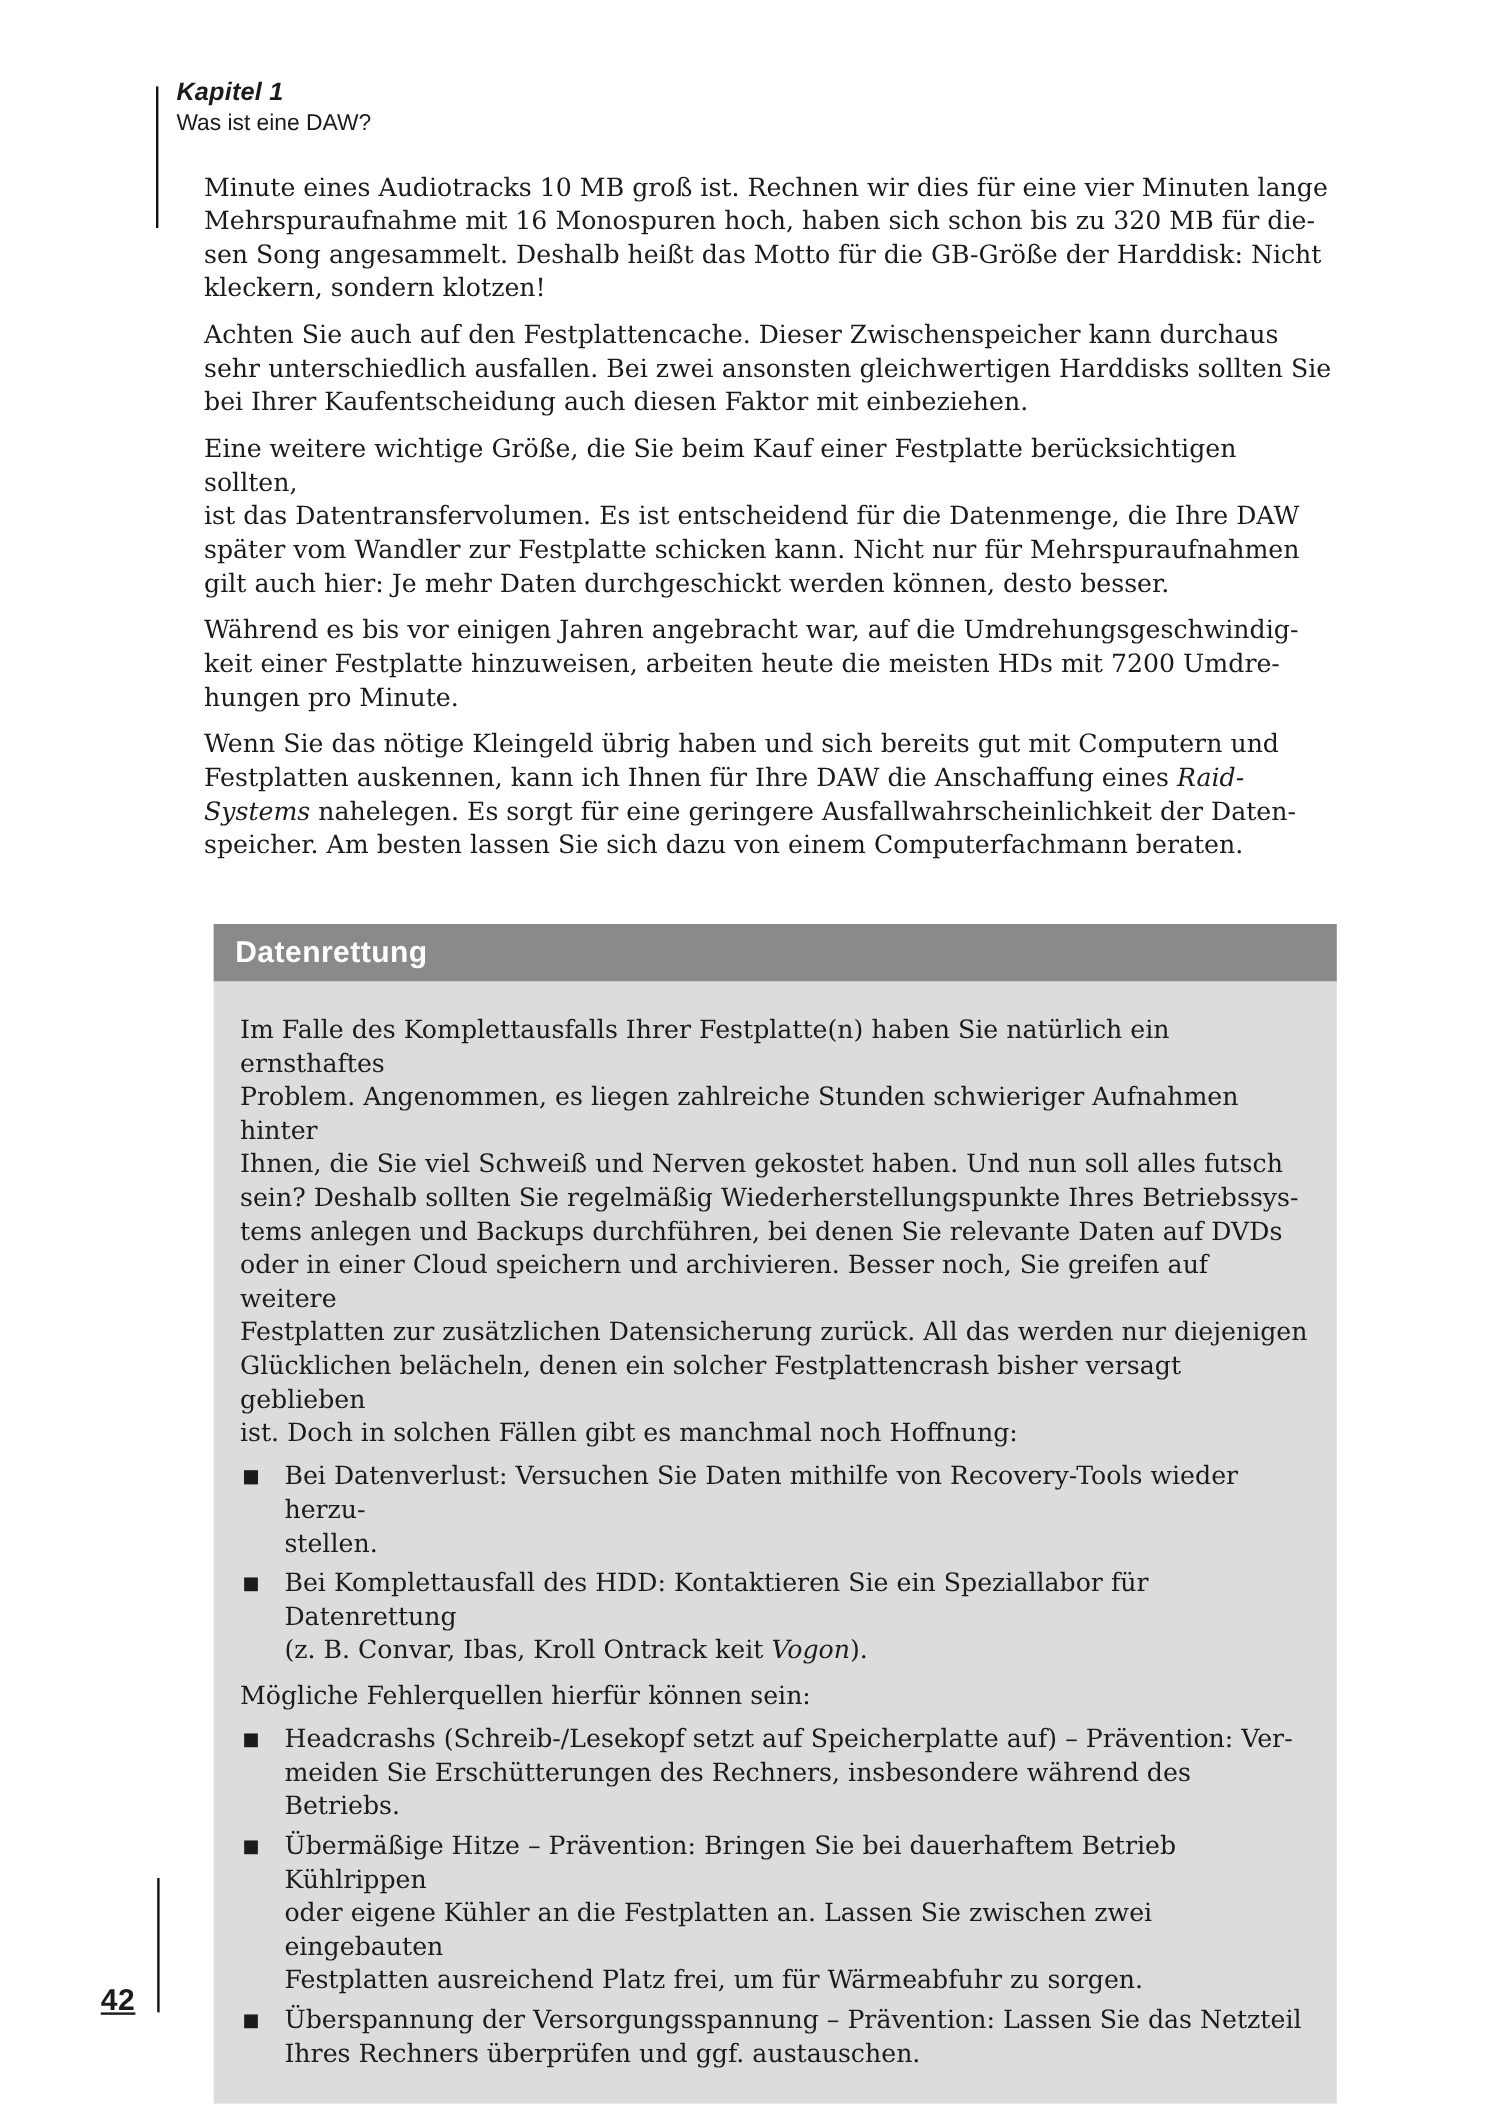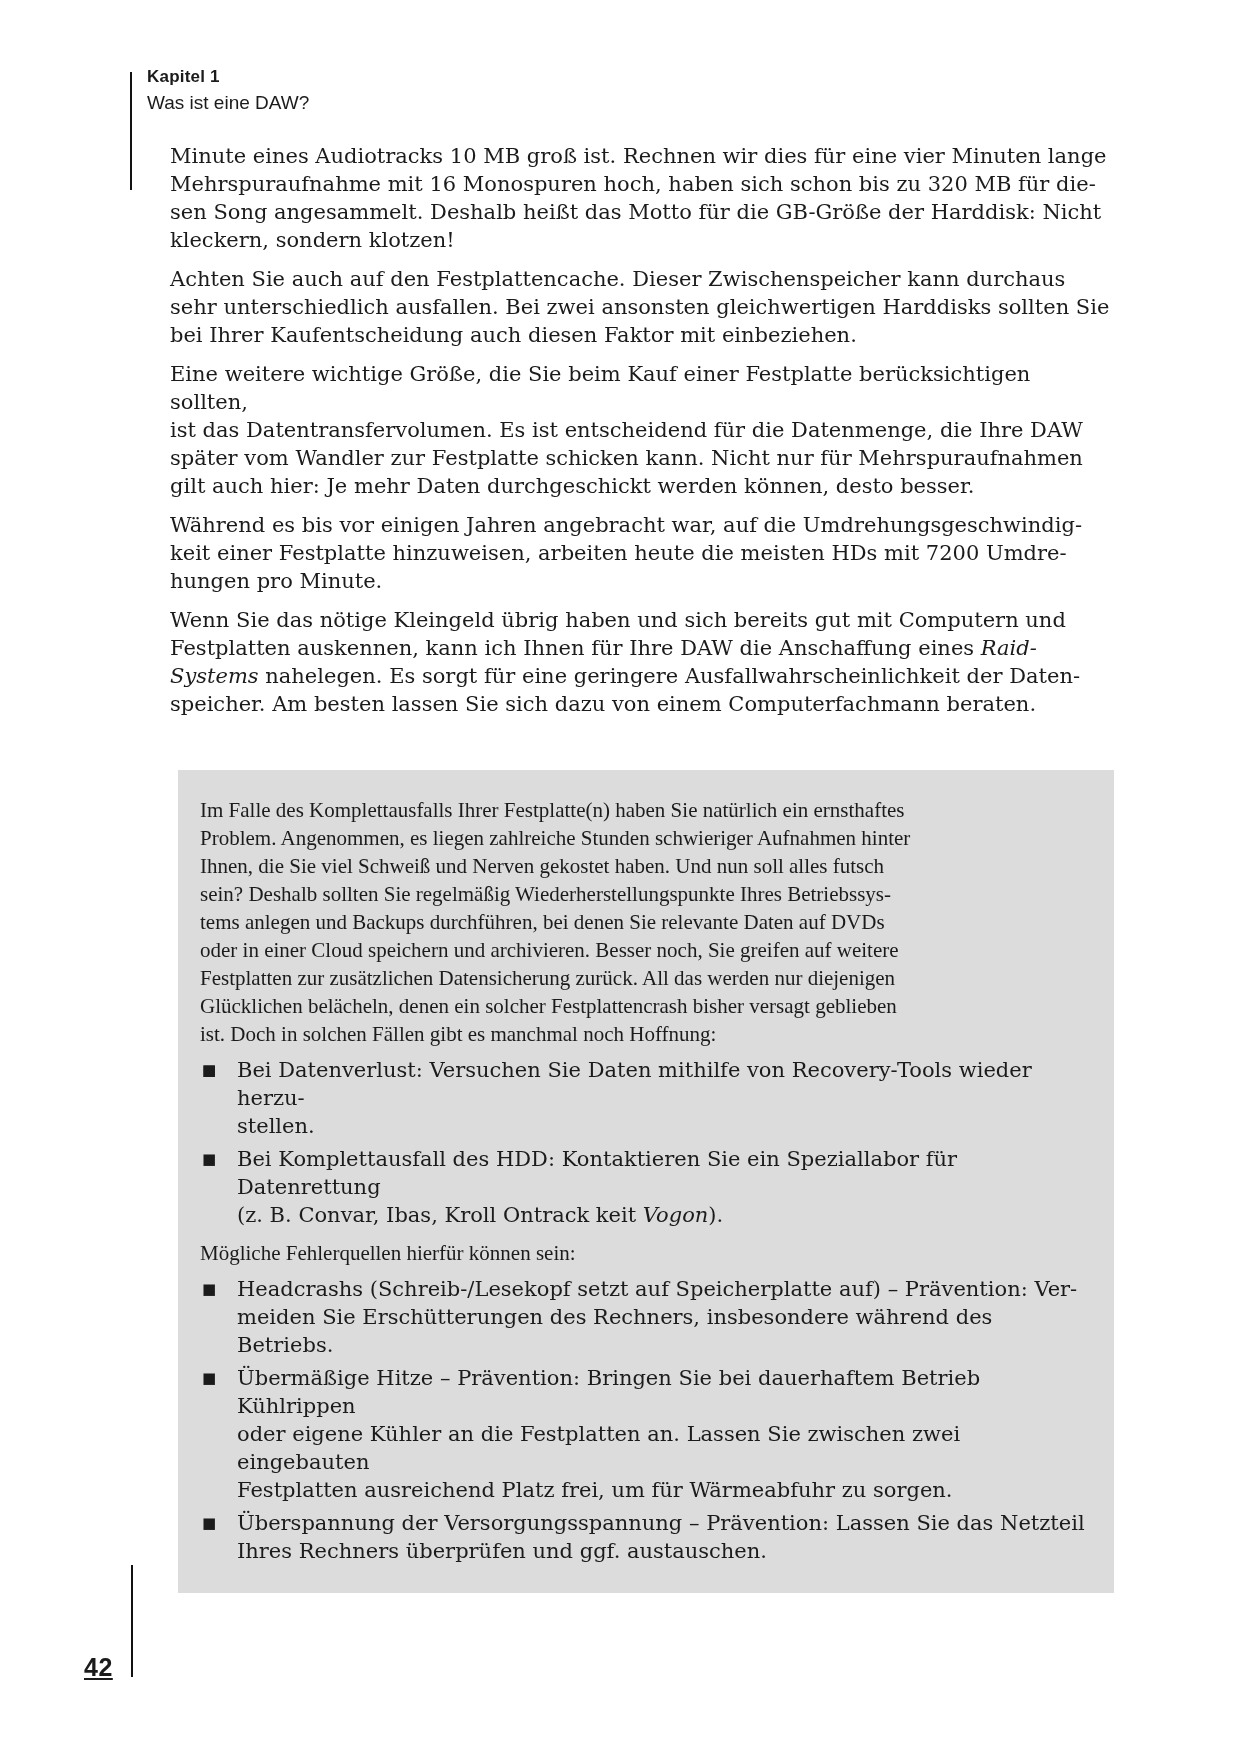--- a/index.html
+++ b/index.html
@@ -18,23 +18,24 @@
     width: 2px; height: 118px;
     background: #121212;
   }
   .chapter-header {
     position: absolute;
     left: 147px; top: 64px;
     font-family: "Liberation Sans", sans-serif;
   }
   .chapter-label {
     font-weight: bold;
-    font-size: 17px;
+    font-size: 21px;
     line-height: 25px;
     letter-spacing: 0.2px;
+    font-style: italic;
   }
   .chapter-title {
     font-size: 19px;
     line-height: 27px;
   }
   .text-column {
     position: absolute;
     left: 170px; top: 142px;
     width: 944px;
   }
@@ -65,21 +66,20 @@
   }
   .infobox-body {
     background: var(--box_body_bg, #dcdcdc);
     padding: 26px 22px 28px 22px;
   }
   .box-para {
     margin: 0;
     font-size: 21px;
     line-height: 28px;
     white-space: pre-line;
-    font-family: Liberation Serif, serif;
   }
   .box-lead { margin-top: 10px; }
   .bullet-list {
     list-style: none;
     margin: 8px 0 0 0;
     padding: 0;
   }
   .bullet-item {
     position: relative;
     padding-left: 37px;
@@ -138,20 +138,23 @@
 gilt auch hier: Je mehr Daten durchgeschickt werden können, desto besser.</p>
     <p class="body-para">Während es bis vor einigen Jahren angebracht war, auf die Umdrehungsgeschwindig-
 keit einer Festplatte hinzuweisen, arbeiten heute die meisten HDs mit 7200 Umdre-
 hungen pro Minute.</p>
     <p class="body-para"><span>Wenn Sie das nötige Kleingeld übrig haben und sich bereits gut mit Computern und
 Festplatten auskennen, kann ich Ihnen für Ihre DAW die Anschaffung eines </span><span style="font-style: italic;">Raid-
 Systems</span><span> nahelegen. Es sorgt für eine geringere Ausfallwahrscheinlichkeit der Daten-
 speicher. Am besten lassen Sie sich dazu von einem Computerfachmann beraten.</span></p>
 
     <section class="infobox">
+      <div class="infobox-header">
+        <span class="infobox-title">Datenrettung</span>
+      </div>
       <div class="infobox-body">
         <p class="box-para">Im Falle des Komplettausfalls Ihrer Festplatte(n) haben Sie natürlich ein ernsthaftes
 Problem. Angenommen, es liegen zahlreiche Stunden schwieriger Aufnahmen hinter
 Ihnen, die Sie viel Schweiß und Nerven gekostet haben. Und nun soll alles futsch
 sein? Deshalb sollten Sie regelmäßig Wiederherstellungspunkte Ihres Betriebssys-
 tems anlegen und Backups durchführen, bei denen Sie relevante Daten auf DVDs
 oder in einer Cloud speichern und archivieren. Besser noch, Sie greifen auf weitere
 Festplatten zur zusätzlichen Datensicherung zurück. All das werden nur diejenigen
 Glücklichen belächeln, denen ein solcher Festplattencrash bisher versagt geblieben
 ist. Doch in solchen Fällen gibt es manchmal noch Hoffnung:</p>

